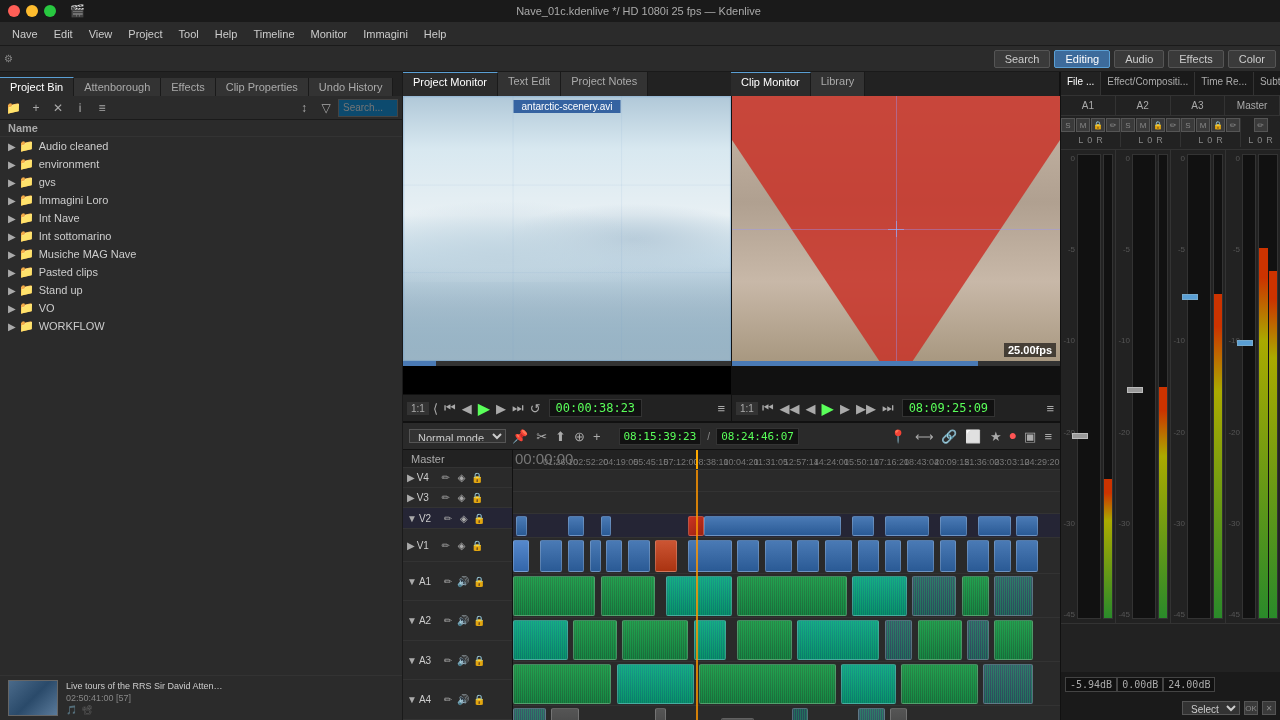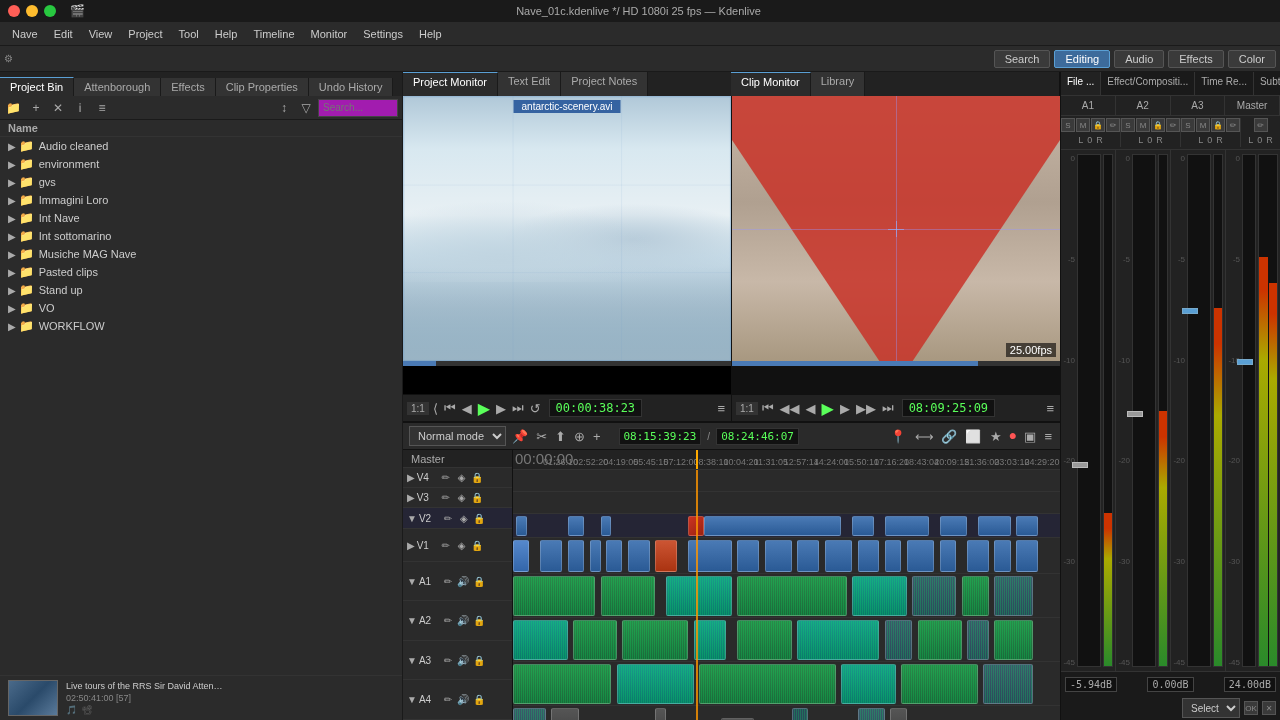--- a/index.html
+++ b/index.html
@@ -244,21 +244,21 @@
       background: #2a2a2a;
       display: flex;
       align-items: center;
       padding: 0 6px;
       gap: 4px;
       border-top: 1px solid #111;
       border-bottom: 1px solid #111;
     }
     .tl-select {
       background: #333; border: 1px solid #555; color: #ccc;
-      font-size: 11px; padding: 1px 4px; height: 20px;
+      font-size: 11px; padding: 1px 4px; height: 14px;
     }
     .tl-tc {
       background: #111; color: #5aff5a;
       font-family: monospace; font-size: 11px;
       padding: 1px 4px; border: 1px solid #333;
     }
 
     
     #timeline {
       flex: 1;
@@ -421,22 +421,23 @@
       gap: 4px;
       margin-bottom: 2px;
     }
 
     
     .mixer-footer {
       height: 24px;
       background: #1a1a1a;
       display: flex;
       align-items: center;
-      justify-content: space-between;
+      justify-content: flex-start;
       padding: 0 4px;
+      margin-top: 48px;
     }
     .mixer-value {
       background: #111;
       border: 1px solid #444;
       color: #aaa;
       font-size: 10px;
       padding: 1px 4px;
       font-family: monospace;
     }
 
@@ -503,21 +504,21 @@
 
 <div id="menubar">
   <div class="menu-item">Nave</div>
   <div class="menu-item">Edit</div>
   <div class="menu-item">View</div>
   <div class="menu-item">Project</div>
   <div class="menu-item">Tool</div>
   <div class="menu-item">Help</div>
   <div class="menu-item">Timeline</div>
   <div class="menu-item">Monitor</div>
-  <div class="menu-item">Settings</div>
+  <div class="menu-item">Immagini</div>
   <div class="menu-item">Help</div>
 </div>
 
 <div id="top-panel">
   <span style="font-size:10px;color:#888;">⚙</span>
   <div class="top-spacer"></div>
   <button class="top-btn">Search</button>
   <button class="top-btn active">Editing</button>
   <button class="top-btn">Audio</button>
   <button class="top-btn">Effects</button>
@@ -538,21 +539,21 @@
 
     <div id="left-toolbar">
       <button class="tb-btn">📁</button>
       <button class="tb-btn">+</button>
       <button class="tb-btn">✕</button>
       <button class="tb-btn">ℹ</button>
       <button class="tb-btn">≡</button>
       <div style="flex:1;"></div>
       <button class="tb-btn">↕</button>
       <button class="tb-btn">▽</button>
-      <input class="tb-btn" id="search-box" type="text" style="width: 80px; height: 18px; background: #a21caf; border: 1px solid rgb(68, 68, 68); color: rgb(204, 204, 204); font-size: 10px; padding: 0px 4px;" placeholder="Search...">
+      <input class="tb-btn" id="search-box" type="text" style="width: 60px; height: 18px; background: #0c4a6e; border: 1px solid rgb(68, 68, 68); color: rgb(204, 204, 204); font-size: 10px; padding: 0px 4px;" placeholder="Search...">
     </div>
 
     <div class="file-header">Name</div>
 
     <div id="file-list">
       <div class="folder-item">
         <span style="color:#aaa;font-size:10px;">▶</span>
         <span class="folder-icon">📁</span>
         <span>Audio cleaned</span>
       </div>
@@ -654,21 +655,21 @@
 
           <div style="position:absolute;bottom:30%;left:0;right:0;height:40%;background:radial-gradient(ellipse at 30% 80%,#c0d4e0 0%,transparent 50%), radial-gradient(ellipse at 70% 60%,#b8ccda 0%,transparent 40%);"></div>
           <div style="position:absolute;bottom:0;left:0;right:0;height:35%;background:linear-gradient(180deg,transparent,#9ab4c4 100%);"></div>
 
           <div style="position:absolute;inset:0;border:1px solid rgba(100,150,200,0.3);background:
             linear-gradient(rgba(100,150,200,0.1) 1px,transparent 1px) 0 0 / 33.3% 33.3%,
             linear-gradient(90deg,rgba(100,150,200,0.1) 1px,transparent 1px) 0 0 / 33.3% 33.3%;"></div>
         </div>
       </div>
 
-      <div id="project-monitor" style="flex:1;position:relative;background:#111;overflow:hidden;">
+      <div id="project-monitor" style="flex:1;position:relative;background:#111;overflow:hidden;font-weight:bold;">
 
         <div style="height:calc(100% - 33px);position:relative;overflow:hidden;">
           <div style="position:absolute;inset:0;background:linear-gradient(180deg,#c8b8a8 0%,#b0a090 40%,#c8b8a8 70%,#a89880 100%);"></div>
 
           <div style="position:absolute;top:-10px;left:50%;transform:translateX(-50%);width:0;height:0;border-left:200px solid transparent;border-right:200px solid transparent;border-top:300px solid rgba(200,50,40,0.85);"></div>
 
           <div style="position:absolute;top:50%;left:0;right:0;height:1px;background:rgba(150,150,255,0.4);"></div>
           <div style="position:absolute;top:0;bottom:0;left:50%;width:1px;background:rgba(150,150,255,0.4);"></div>
           <div style="position:absolute;top:calc(50% - 8px);left:calc(50% - 8px);width:16px;height:16px;">
             <div style="position:absolute;width:100%;height:1px;background:rgba(150,180,255,0.6);top:50%;"></div>

